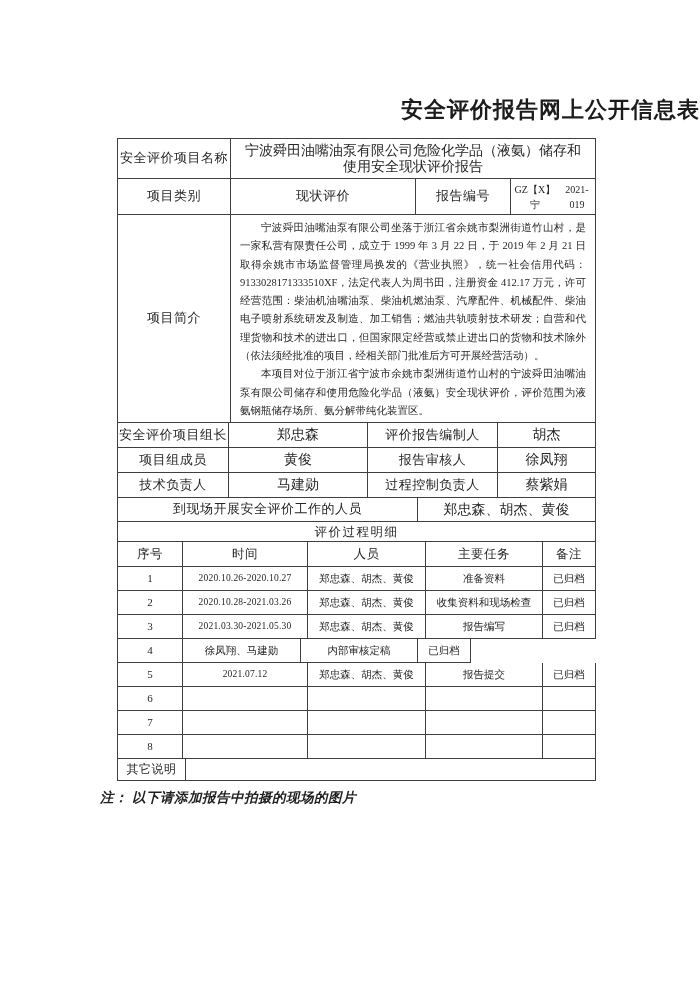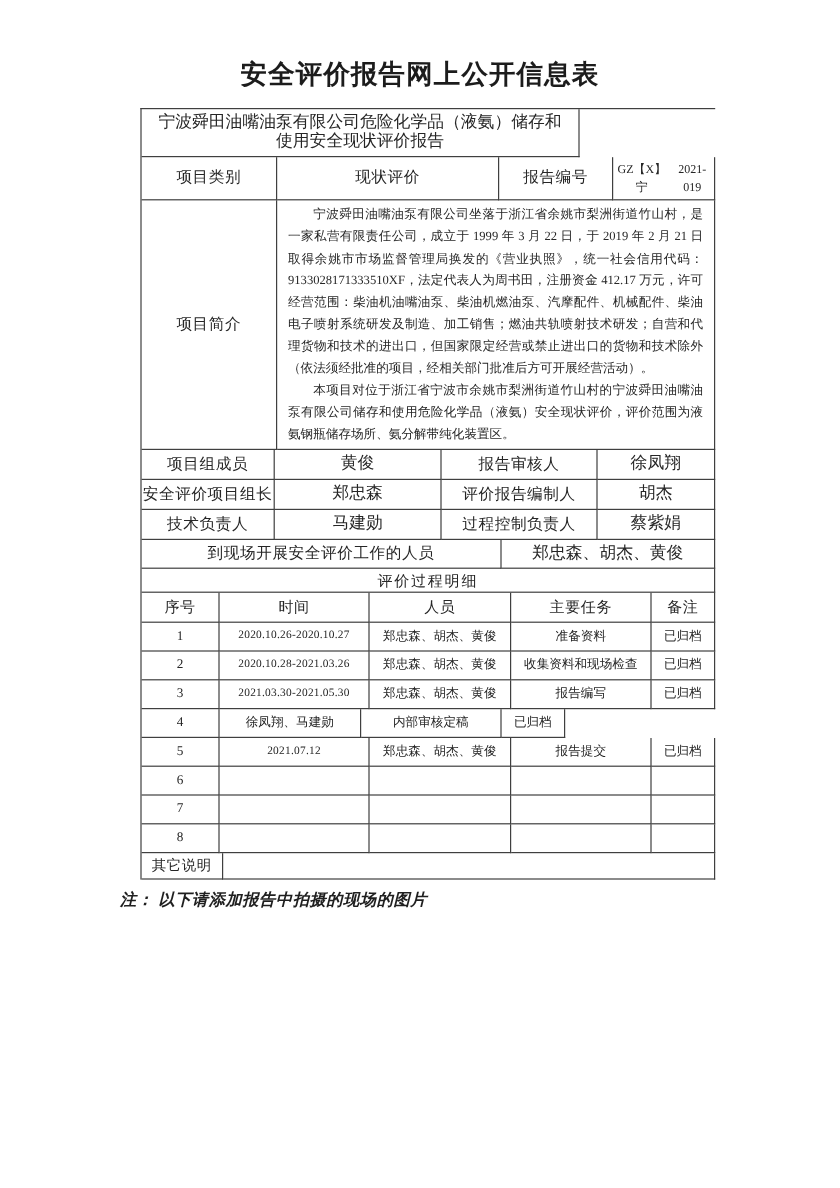--- a/index.html
+++ b/index.html
@@ -3,21 +3,21 @@
 <meta charset="utf-8">
 <style>
   html,body { margin:0; padding:0; }
   body {
     width:700px; height:990px; background:#ffffff; color:#262626;
     font-family:"Liberation Serif","DejaVu Serif",serif;
     -webkit-font-smoothing:antialiased;
   }
   .page { position:relative; width:700px; height:990px; overflow:hidden; }
   .title {
-    margin:0; padding-top:47px; text-align:center;
+    margin:0; padding-top:95px; text-align:right;
     font-size:22px; font-weight:bold; letter-spacing:1px; color:#1c1c1c;
   }
   .tbl {
     margin:13px 0 0 117px; width:479px;
     border-top:1px solid #3f3f3f; border-left:1px solid #3f3f3f;
     box-sizing:border-box;
   }
   .row { display:flex; }
   .cell {
     box-sizing:border-box;
@@ -64,20 +64,21 @@
 </head>
 <body>
 
 <div class="page">
 
   <h1 class="title">安全评价报告网上公开信息表</h1>
 
   <div class="tbl">
 
     <div class="row h40">
+      <div class="cell label w113">安全评价项目名称</div>
       <div class="cell small pname w365">宁波舜田油嘴油泵有限公司危险化学品（液氨）储存和使用安全现状评价报告</div>
     </div>
 
     <div class="row h36">
       <div class="cell label w113">项目类别</div>
       <div class="cell label w185">现状评价</div>
       <div class="cell label w95">报告编号</div>
       <div class="cell repno w85">
         <div>GZ【X】宁</div>
         <div>2021-019</div>
@@ -86,31 +87,31 @@
 
     <div class="row r-intro">
       <div class="cell label w113">项目简介</div>
       <div class="cell intro-cell w365">
         <p>宁波舜田油嘴油泵有限公司坐落于浙江省余姚市梨洲街道竹山村，是一家私营有限责任公司，成立于 1999 年 3 月 22 日，于 2019 年 2 月 21 日取得余姚市市场监督管理局换发的《营业执照》，统一社会信用代码：9133028171333510XF，法定代表人为周书田，注册资金 412.17 万元，许可经营范围：柴油机油嘴油泵、柴油机燃油泵、汽摩配件、机械配件、柴油电子喷射系统研发及制造、加工销售；燃油共轨喷射技术研发；自营和代理货物和技术的进出口，但国家限定经营或禁止进出口的货物和技术除外（依法须经批准的项目，经相关部门批准后方可开展经营活动）。</p>
         <p>本项目对位于浙江省宁波市余姚市梨洲街道竹山村的宁波舜田油嘴油泵有限公司储存和使用危险化学品（液氨）安全现状评价，评价范围为液氨钢瓶储存场所、氨分解带纯化装置区。</p>
       </div>
     </div>
 
     <div class="row h25">
+      <div class="cell label w111">安全评价项目组长</div>
+      <div class="cell small w139">郑忠森</div>
+      <div class="cell label w130">评价报告编制人</div>
+      <div class="cell small w98">胡杰</div>
+    </div>
+
+    <div class="row h25">
       <div class="cell label w111">项目组成员</div>
       <div class="cell small w139">黄俊</div>
       <div class="cell label w130">报告审核人</div>
       <div class="cell small w98">徐凤翔</div>
-    </div>
-
-    <div class="row h25">
-      <div class="cell label w111">安全评价项目组长</div>
-      <div class="cell small w139">郑忠森</div>
-      <div class="cell label w130">评价报告编制人</div>
-      <div class="cell small w98">胡杰</div>
     </div>
 
     <div class="row h25">
       <div class="cell label w111">技术负责人</div>
       <div class="cell small w139">马建勋</div>
       <div class="cell label w130">过程控制负责人</div>
       <div class="cell small w98">蔡紫娟</div>
     </div>
 
     <div class="row h24">

